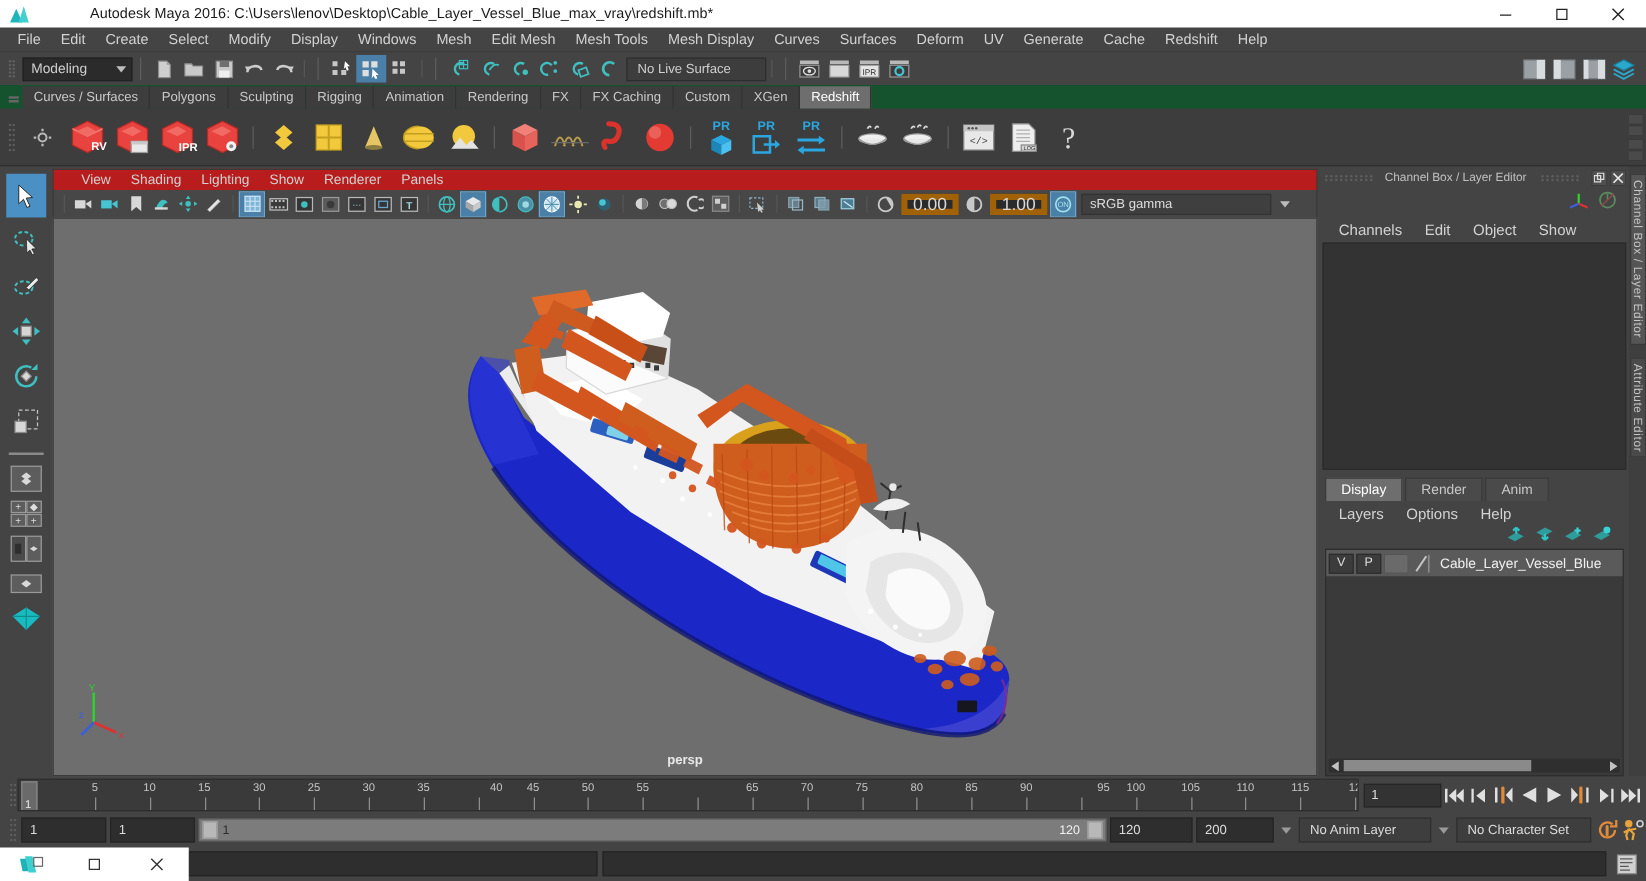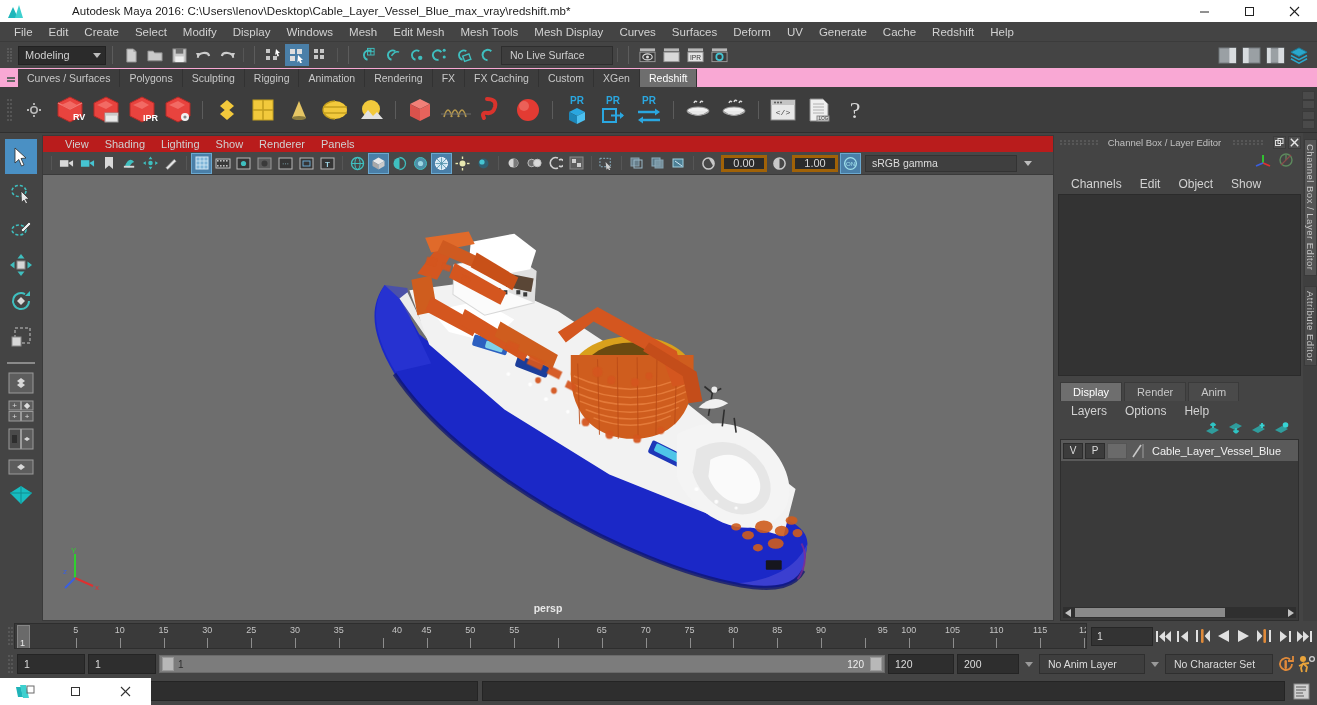--- a/index.html
+++ b/index.html
@@ -56,21 +56,21 @@
   .tbtn.on { background: #4a7fa8; }
   .livesurf {
     height: 19px; width: 112px; background: #3d3d3d; border: 1px solid #2e2e2e;
     display:flex; align-items:center; padding-left:8px; margin-left: 2px;
   }
   .livesurf span { font-size: 10.5px; color: #cfcfcf; }
   .statusbar-right { margin-left: auto; display: flex; align-items: center; padding-right: 6px; }
 
   
   .shelftabs {
-    height: 19px; background: #f9a8d4; display: flex; align-items: flex-end;
+    height: 19px; background: #14532d; display: flex; align-items: flex-end;
     flex: 0 0 19px; padding-left: 4px;
   }
   .shelf-grip { width:14px; height:19px; display:flex; align-items:center; justify-content:center; }
   .shelf-grip i { width:8px;height:2px;background:#666;box-shadow:0 3px 0 #666; display:block;}
   .shelf-tab {
     font-size: 10.5px; color: #c8c8c8; padding: 3px 9px 3px 9px; height:18px;
     background: #3d3d3d; border-right: 1px solid #323232; white-space:nowrap;
     display:flex; align-items:center;
   }
   .shelf-tab.active { background: #6e6e6e; color: #fff; }
@@ -98,21 +98,21 @@
   .tool-divider { width: 28px; height: 2px; background: #8a8a8a; margin: 7px 0 6px 0; }
   .tool-sm { width: 30px; height: 26px; display:flex; align-items:center; justify-content:center; margin-bottom:2px;}
 
   
   .viewportcol { flex: 1; display: flex; flex-direction: column; min-width: 0; padding: 2px 2px 0 0;}
   .vp-menubar { height: 17px; background: #b91c1c; display:flex; align-items:center; padding-left: 14px; flex:0 0 17px; border:1px solid #3a3a3a; border-bottom:none;}
   .vp-menu { font-size: 11px; color: #d0d0d0; padding: 0 8px; }
   .vp-toolbar { height: 22px; background: #474747; display:flex; align-items:center; flex:0 0 22px; padding-left:4px; border-left:1px solid #3a3a3a; border-right:1px solid #3a3a3a;}
   .vbtn { width:19px; height:19px; display:flex;align-items:center;justify-content:center; flex:0 0 19px; margin:0 1px;}
   .vbtn.on { background:#4a7fa8; outline:1px solid #6aa8d0;}
-  .numfield { width: 46px; height: 17px; background:#2b2b2b; border:3px solid #a16207; display:flex; align-items:center; justify-content:center; font-size:11px; color:#d8d8d8; margin:0 2px;}
+  .numfield { width: 46px; height: 17px; background:#2b2b2b; border:5px solid #a16207; display:flex; align-items:center; justify-content:center; font-size:14px; color:#d8d8d8; margin:0 2px;}
   .gamma-sel { width: 152px; height: 17px; background:#3f3f3f; border:1px solid #333; display:flex; align-items:center; padding-left:6px; font-size:10.5px; color:#ddd; margin-left:4px;}
   .gamma-caret { width:22px;height:17px;display:flex;align-items:center;justify-content:center;}
   .viewport { flex: 1; background: #6e6e6e; position: relative; overflow: hidden; border:1px solid #3a3a3a; min-height:0;}
   .persp-label { position:absolute; left:50%; transform:translateX(-50%); bottom:6px; font-size:10.5px; color:#e8e8e8; font-weight:bold;}
   .axis-gizmo { position:absolute; left:20px; bottom:28px; width:40px; height:48px;}
   .vp-ship { position:absolute; left:0; top:0; width:100%; height:100%;}
 
   
   .rightpanel { width: 247px; background: #444; display:flex; flex-direction:column; flex:0 0 247px; padding-top:2px;}
   .rp-head { height: 15px; display:flex; align-items:center; background:#444; font-size:9.5px; color:#b8b8b8; position:relative;}

